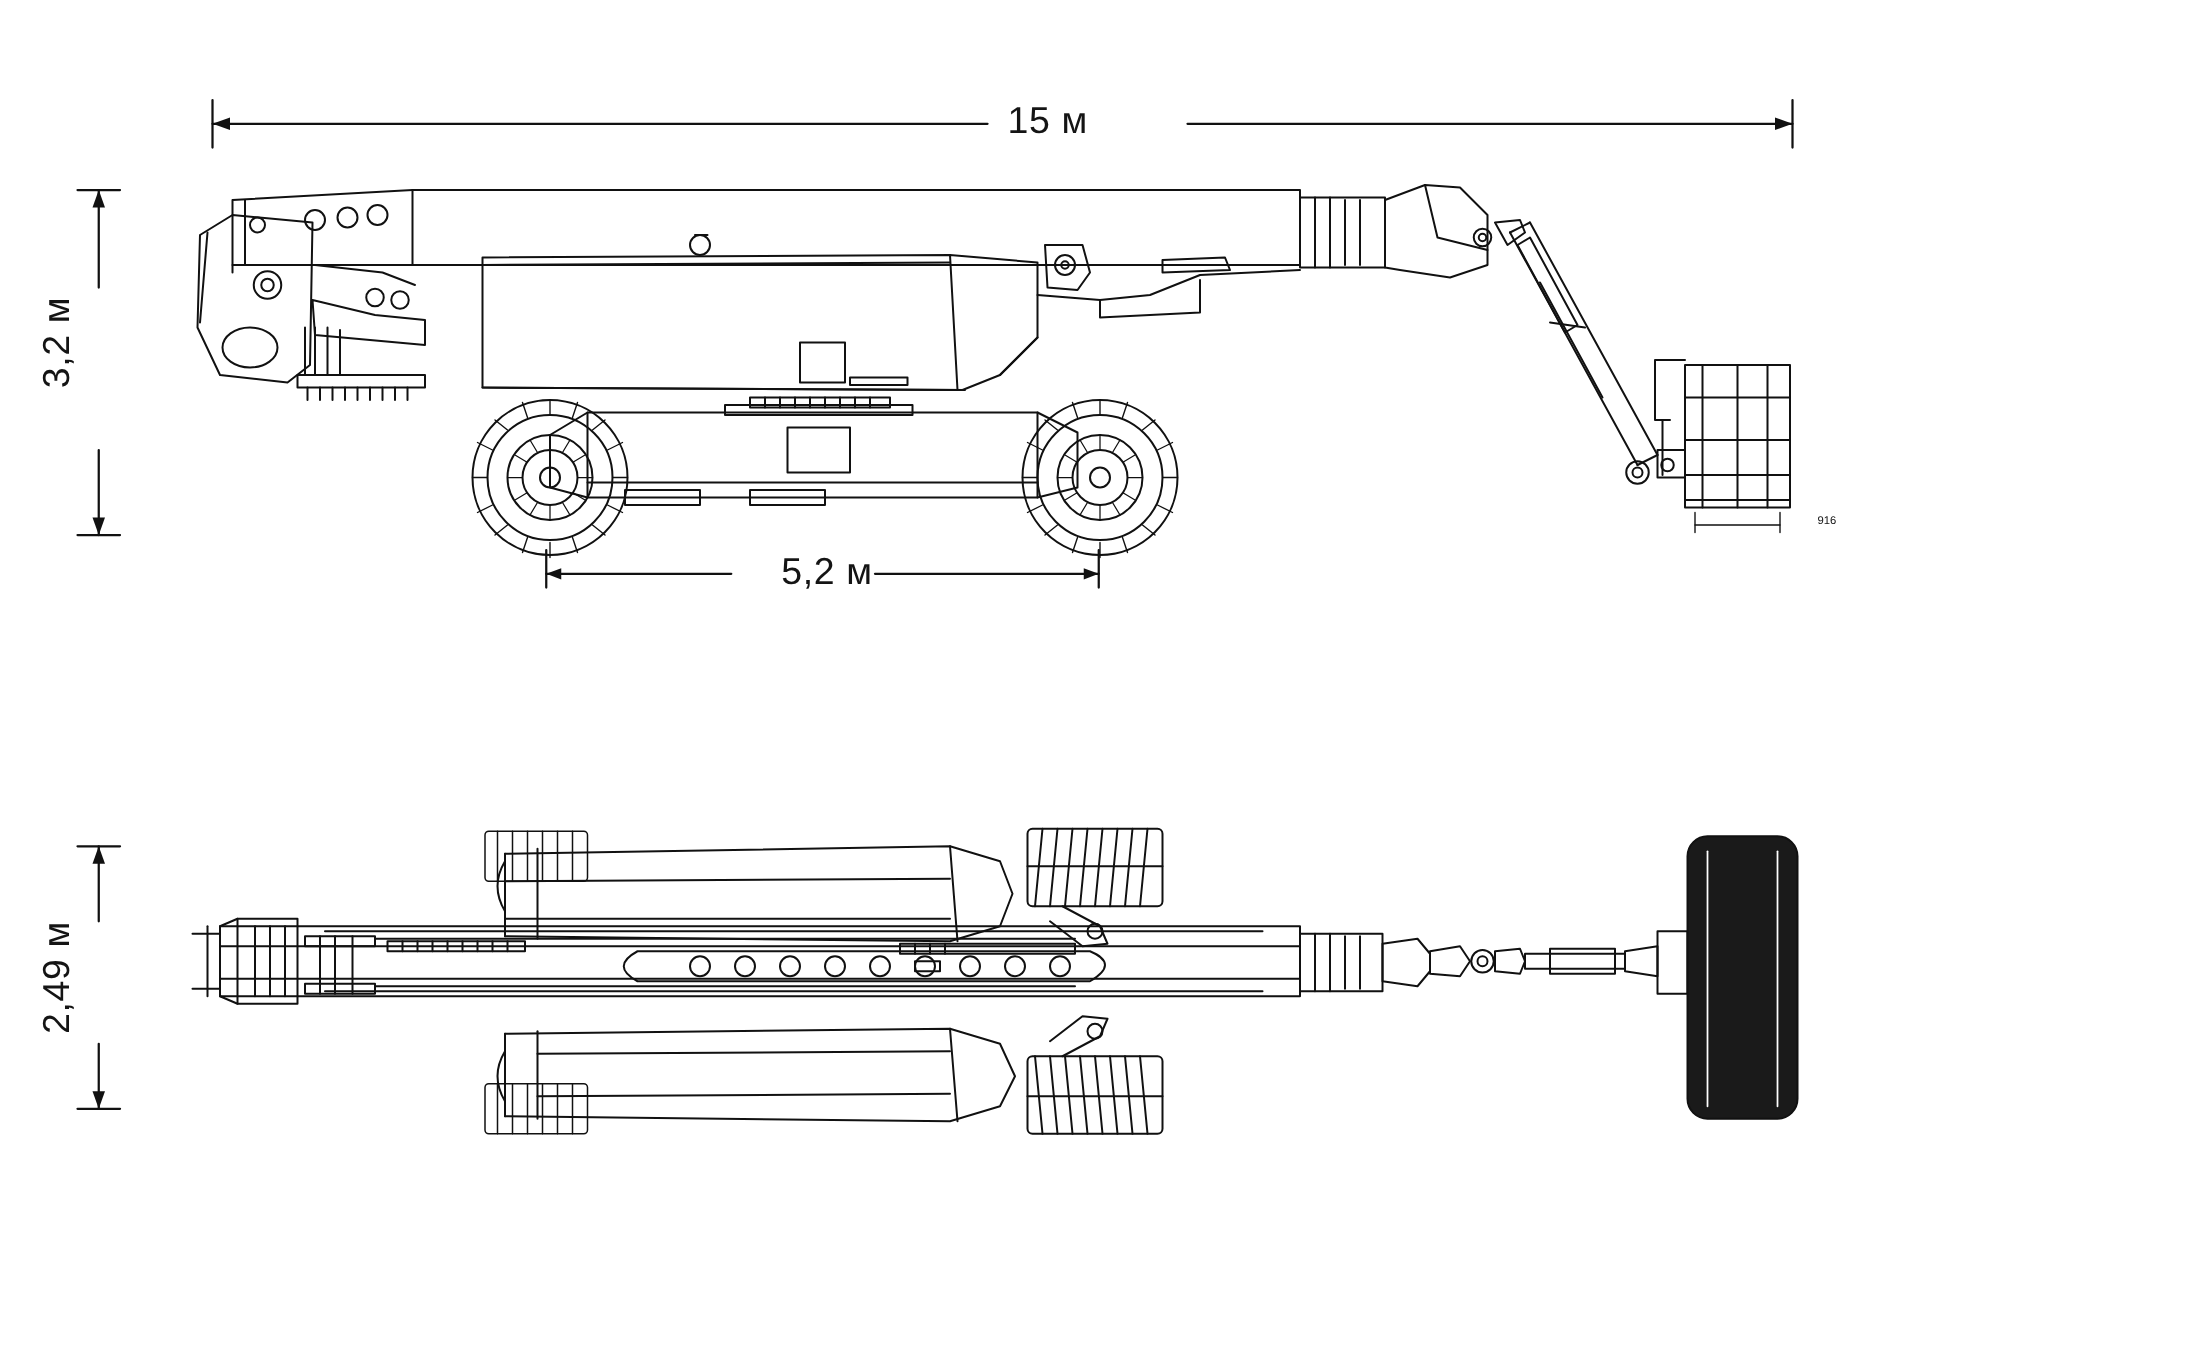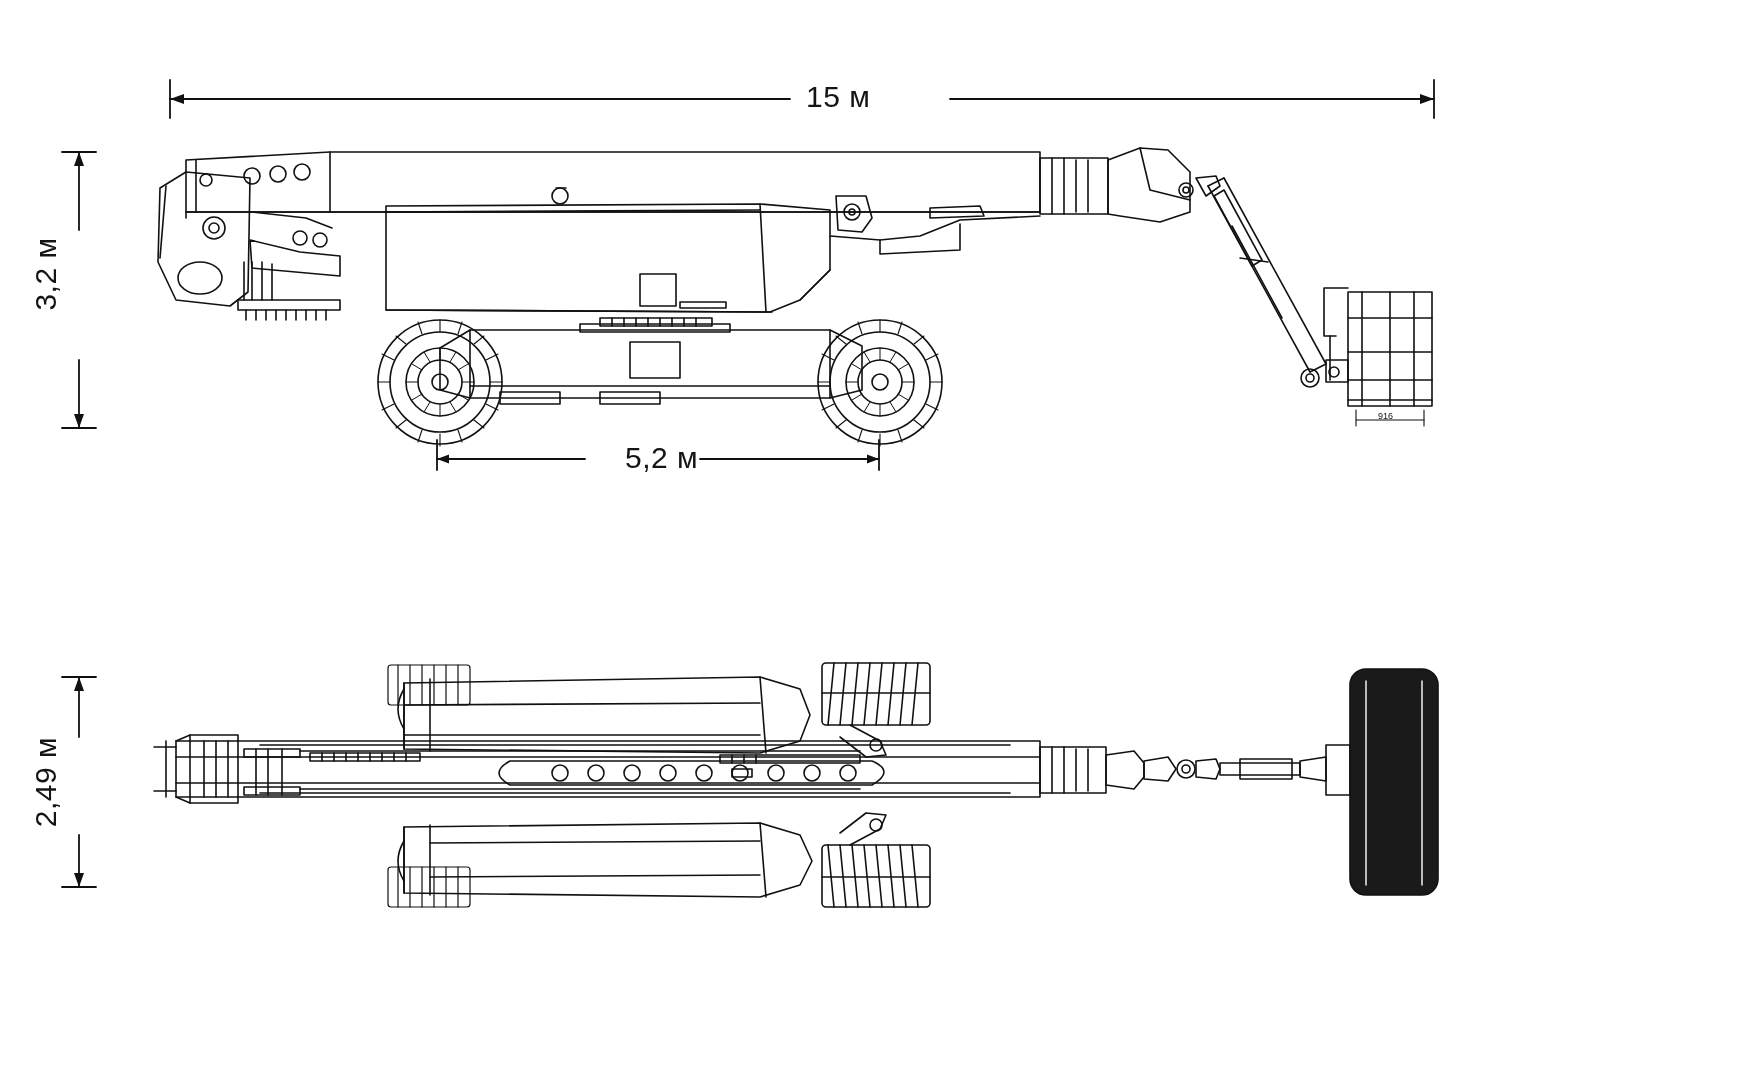--- a/index.html
+++ b/index.html
@@ -166,21 +166,21 @@
 
         <path d="M1356 410 L1356 426 M1424 410 L1424 426" stroke-width="1.1"></path>
         <path d="M1356 420 L1424 420" stroke-width="1.1"></path>
       </g>
     </g>
   </svg>
 
   <div class="dim-label" style="left:806px;top:80px;">15 м</div>
   <div class="dim-label vertical" style="left:46px;top:274px;transform:rotate(-90deg) translate(-50%,-50%);transform-origin:0 0;">3,2 м</div>
   <div class="dim-label" style="left:597px;top:441px;margin-left:28px;">5,2 м</div>
-  <div class="tiny-label" style="left:1378px;top:411px;">916</div>
+  <div class="tiny-label" style="left:1454px;top:411px;">916</div>
 
   <svg width="1755" height="420" viewBox="0 0 1755 420" style="top:645px;">
     <g fill="none" stroke="#111" stroke-width="1.6" stroke-linejoin="round" stroke-linecap="round">
 
       <g stroke-width="1.8">
         <line x1="62" y1="32" x2="96" y2="32"></line>
         <line x1="62" y1="242" x2="96" y2="242"></line>
         <line x1="79" y1="32" x2="79" y2="92"></line>
         <line x1="79" y1="190" x2="79" y2="242"></line>
         <path d="M79 32 l-5 14 h10 z" fill="#111" stroke="none"></path>

